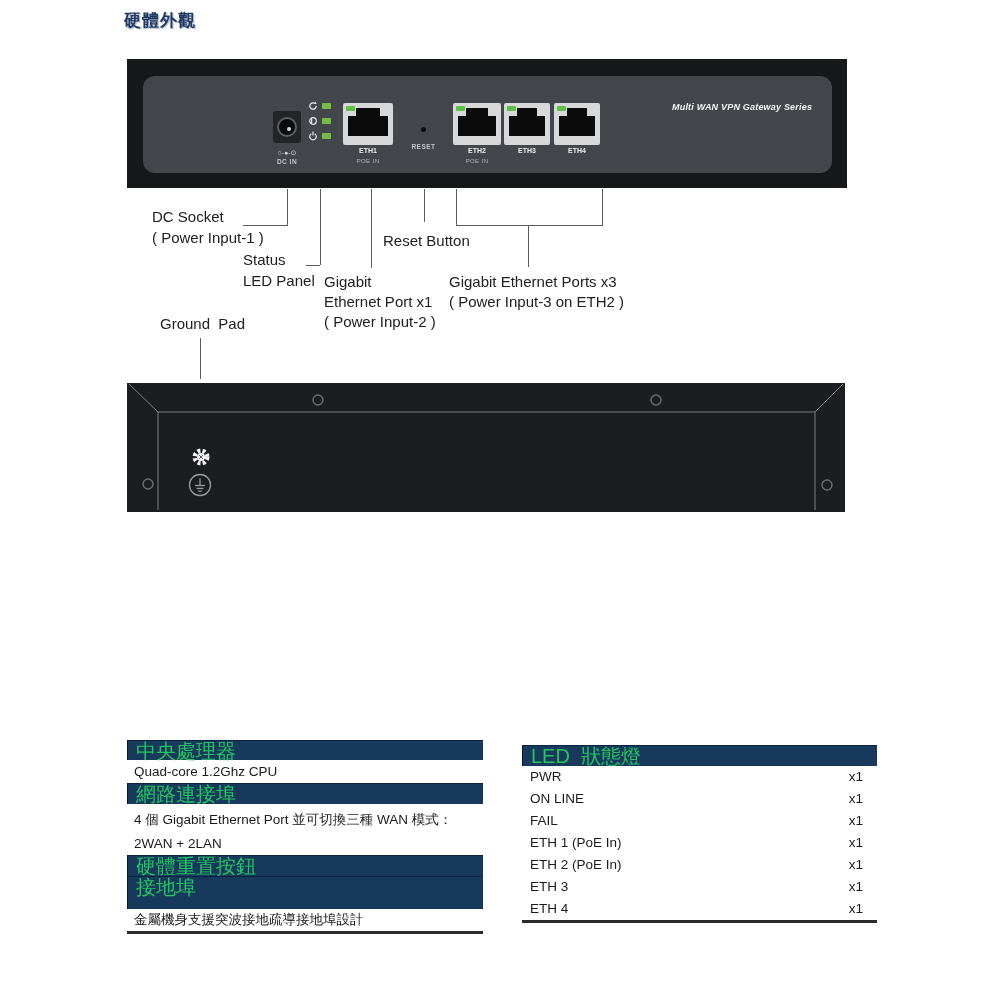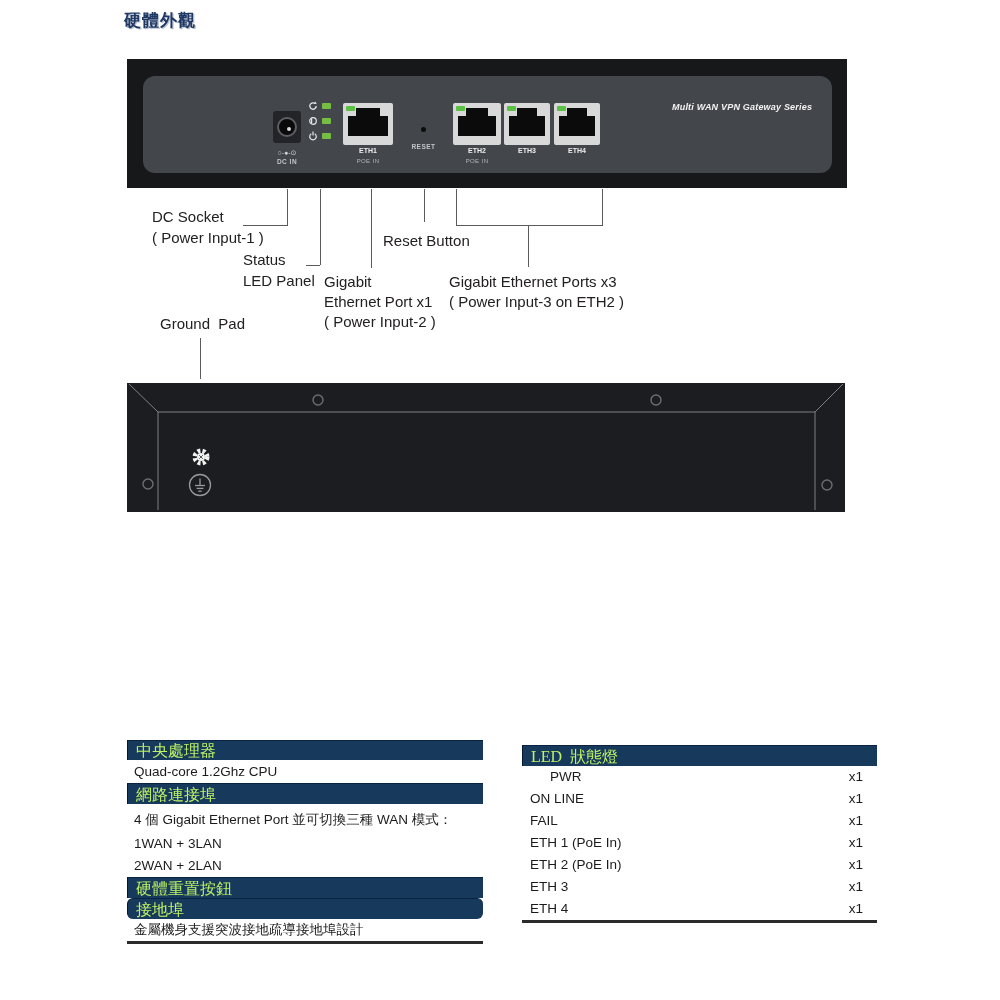--- a/index.html
+++ b/index.html
@@ -41,22 +41,22 @@
 
   
   .bottom{left:127px;top:383px;width:718px;height:129px;background:#1c1d20;}
 
   
   .tbl{font-size:13.5px;color:#1b1b1b;}
   .tbl-title{left:127px;top:708px;width:356px;text-align:center;font-size:17px;
              font-weight:bold;color:#111;}
   .spec{left:127px;top:740px;width:356px;border-bottom:3px solid #2b2b2b;}
   .led{left:522px;top:745px;width:355px;border-bottom:3px solid #2b2b2b;}
-  .th{background:#17395C;color:#bef264;font-size:16px;padding-left:8px;
-      border-left:1px solid #03182e;border-top:1px solid #0a2340;box-sizing:border-box;font-family:Liberation Serif, serif;}
+  .th{background:#17395C;color:#22c55e;font-size:20px;padding-left:8px;
+      border-left:1px solid #03182e;border-top:1px solid #0a2340;box-sizing:border-box;}
   .td{padding-left:7px;box-sizing:border-box;}
   .led-row-line{display:flex;justify-content:space-between;padding:0 14px 0 8px;box-sizing:border-box;}
 </style>
 </head>
 <body>
 
 <div class="page">
 
   <div class="abs page-title pre">硬體外觀</div>
 
@@ -188,30 +188,29 @@
       </g>
     </svg>
   </div>
 
 
   <div class="abs spec tbl">
     <div class="th pre" style="height:20px;line-height:20px;">中央處理器</div>
     <div class="td pre" style="height:23px;line-height:23px;">Quad-core 1.2Ghz CPU</div>
     <div class="th pre" style="height:21px;line-height:21px;">網路連接埠</div>
     <div class="td pre" style="height:29px;line-height:31px;">4 個 Gigabit Ethernet Port 並可切換三種 WAN 模式：</div>
-    <div class="td pre" style="height:22px;line-height:22px;">1WAN + 3LAN</div>
     <div class="td pre" style="height:22px;line-height:22px;">2WAN + 2LAN</div>
     <div class="th pre" style="height:21px;line-height:21px;">硬體重置按鈕</div>
-    <div class="th pre" style="height:21px;line-height:21px;border-radius:6px;">接地埠</div>
+    <div class="th pre" style="height:33px;line-height:21px;">接地埠</div>
     <div class="td pre" style="height:22px;line-height:22px;">金屬機身支援突波接地疏導接地埠設計</div>
   </div>
 
   <div class="abs led tbl">
     <div class="th pre" style="height:21px;line-height:21px;">LED  狀態燈</div>
-    <div class="led-row-line" style="height:22px;line-height:22px;margin-left:20px;">
+    <div class="led-row-line" style="height:22px;line-height:22px;">
       <span class="pre">PWR</span>
       <span class="pre">x1</span>
     </div>
     <div class="led-row-line" style="height:22px;line-height:22px;text-align:center;">
       <span class="pre">ON LINE</span>
       <span class="pre">x1</span>
     </div>
     <div class="led-row-line" style="height:22px;line-height:22px;">
       <span class="pre">FAIL</span>
       <span class="pre">x1</span>

